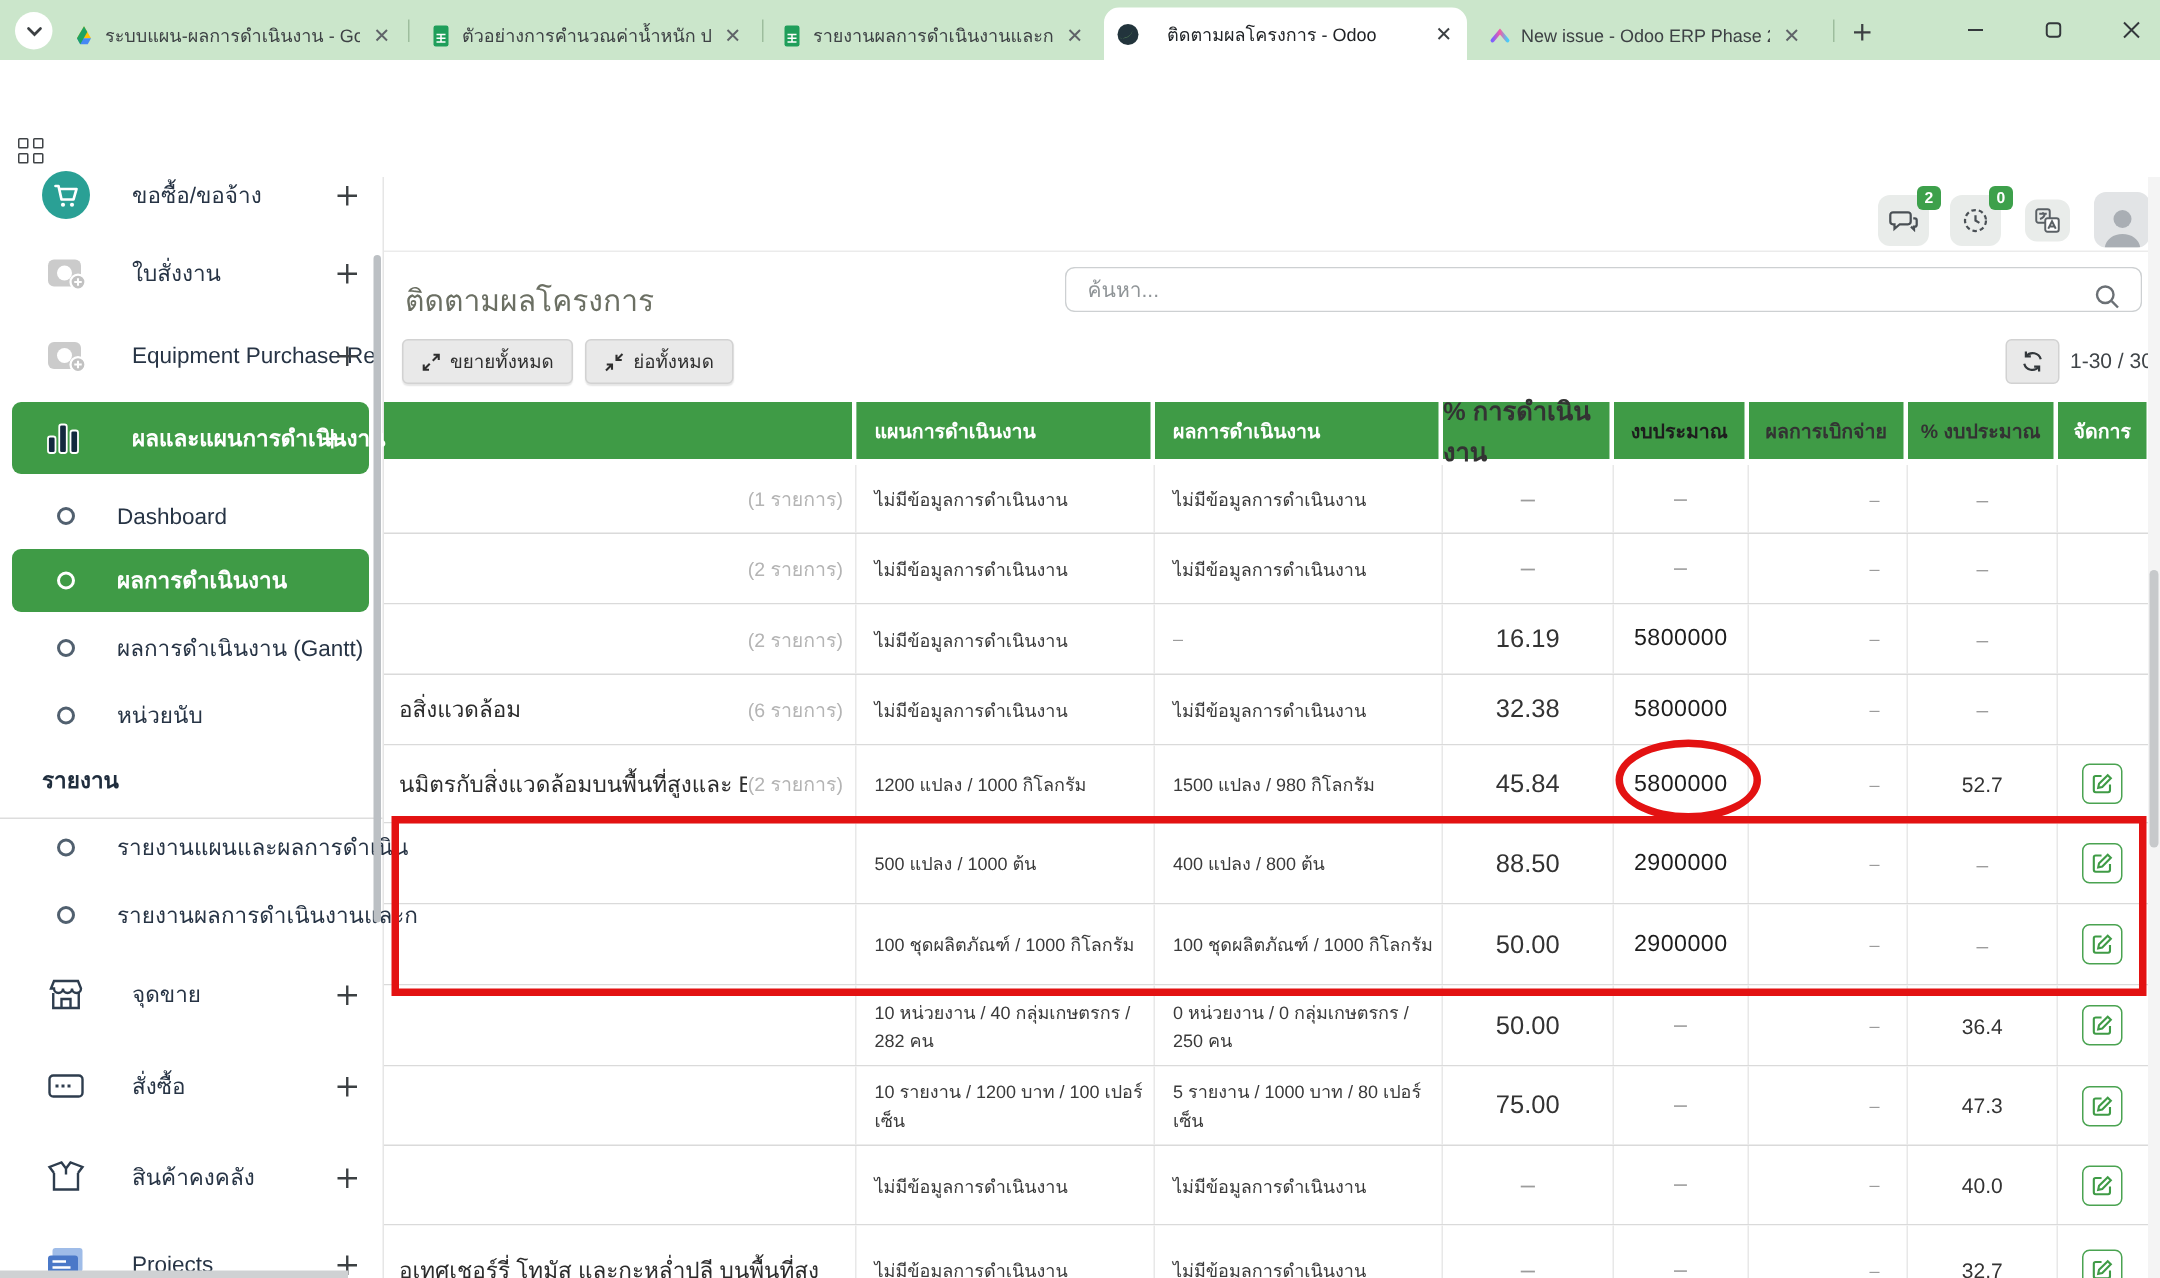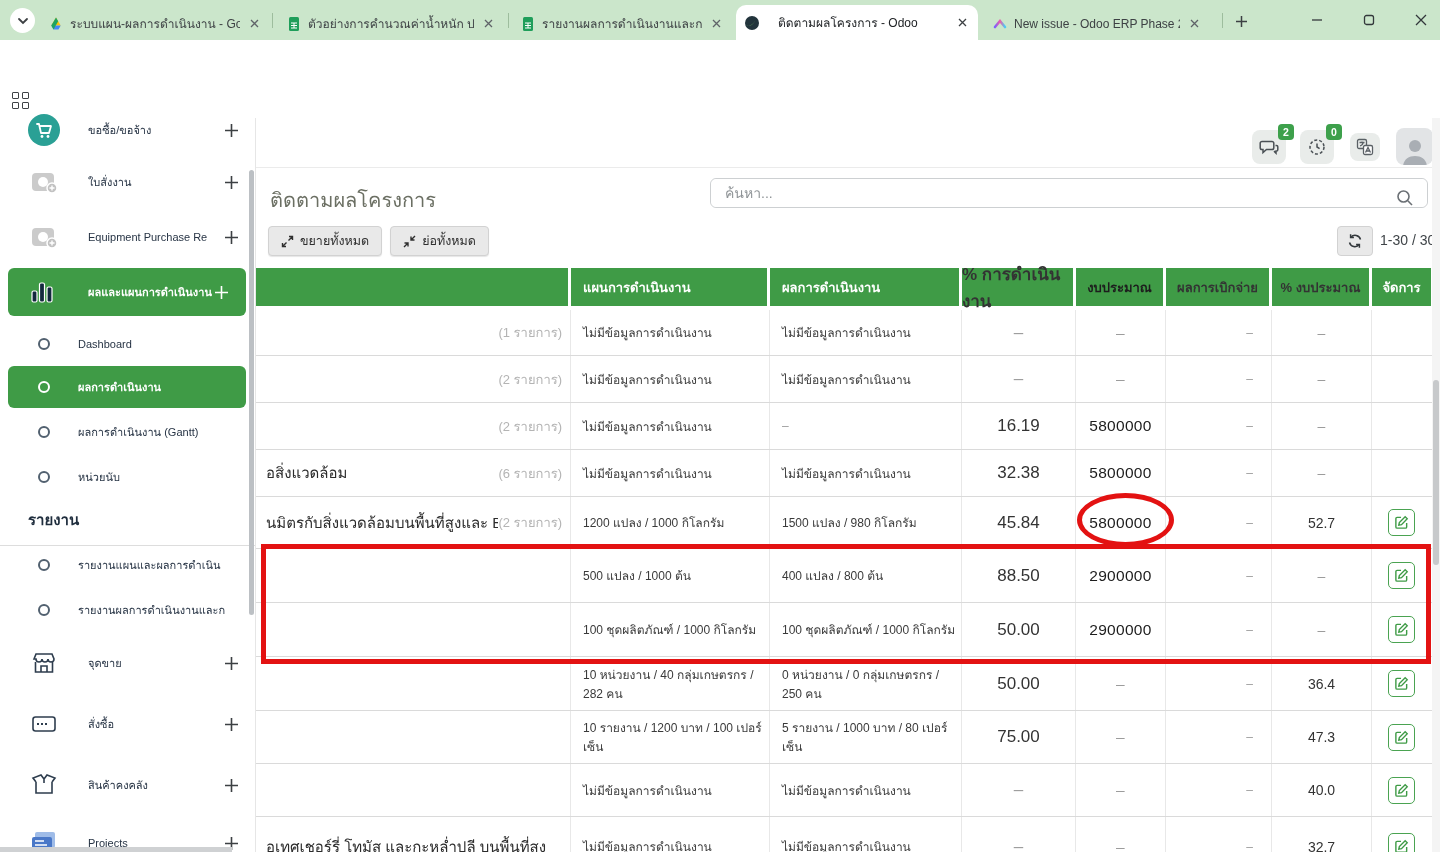--- a/index.html
+++ b/index.html
@@ -34,21 +34,21 @@
 
   
   .bmrow { position:absolute; left:0; top:84px; width:1440px; height:34px; background:#fff; }
   .gridicon { position:absolute; left:12px; top:8px; width:18px; height:18px; display:grid; grid-template-columns:7px 7px; grid-template-rows:7px 7px; gap:3px; }
   .gridicon div { border:1.8px solid #3f4346; border-radius:1px; }
 
   
   .sidebar { position:absolute; left:0; top:118px; width:256px; height:734px; background:#fff; border-right:1px solid #e6e6e6; z-index:5; }
   .sb-item { position:absolute; left:0; width:256px; height:44px; display:flex; align-items:center; }
   .sb-ic { position:absolute; left:26px; width:36px; height:36px; display:flex; align-items:center; justify-content:center; }
-  .sb-label { position:absolute; left:88px; font-size:11px; color:#273445; white-space:nowrap; }
+  .sb-label { position:absolute; left:88px; font-size:15px; color:#273445; white-space:nowrap; }
   .sb-plus { position:absolute; right:16px; width:18px; height:18px; display:flex; align-items:center; justify-content:center; }
   .sb-active-app { left:8px; width:238px; background:#3f9b46; border-radius:6px; height:48px; }
   .sb-active-app .sb-label { color:#fff; font-weight:bold; left:80px; }
   .sb-bullet { position:absolute; left:38px; width:12px; height:12px; border:2px solid #51606f; border-radius:50%; }
   .sb-sub .sb-label { left:78px; }
   .sb-active-sub { left:8px; width:238px; background:#3f9b46; border-radius:6px; height:42px; }
   .sb-active-sub .sb-label { color:#fff; font-weight:bold; left:70px; }
   .sb-active-sub .sb-bullet { border-color:#fff; left:30px; }
   .sb-section { font-size:15px; font-weight:bold; color:#1f2d3d; }
   .sb-divider { position:absolute; left:0; top:427px; width:255px; height:1px; background:#ddd; }

